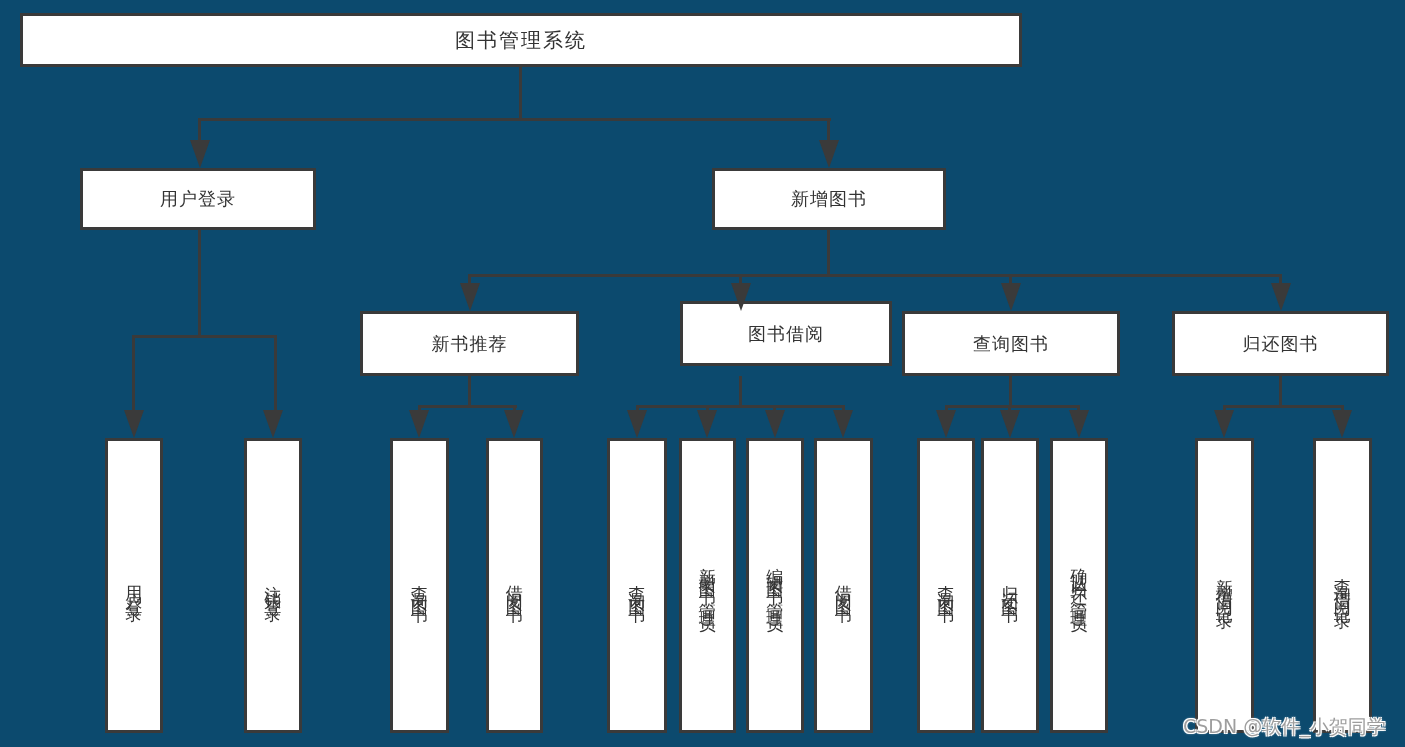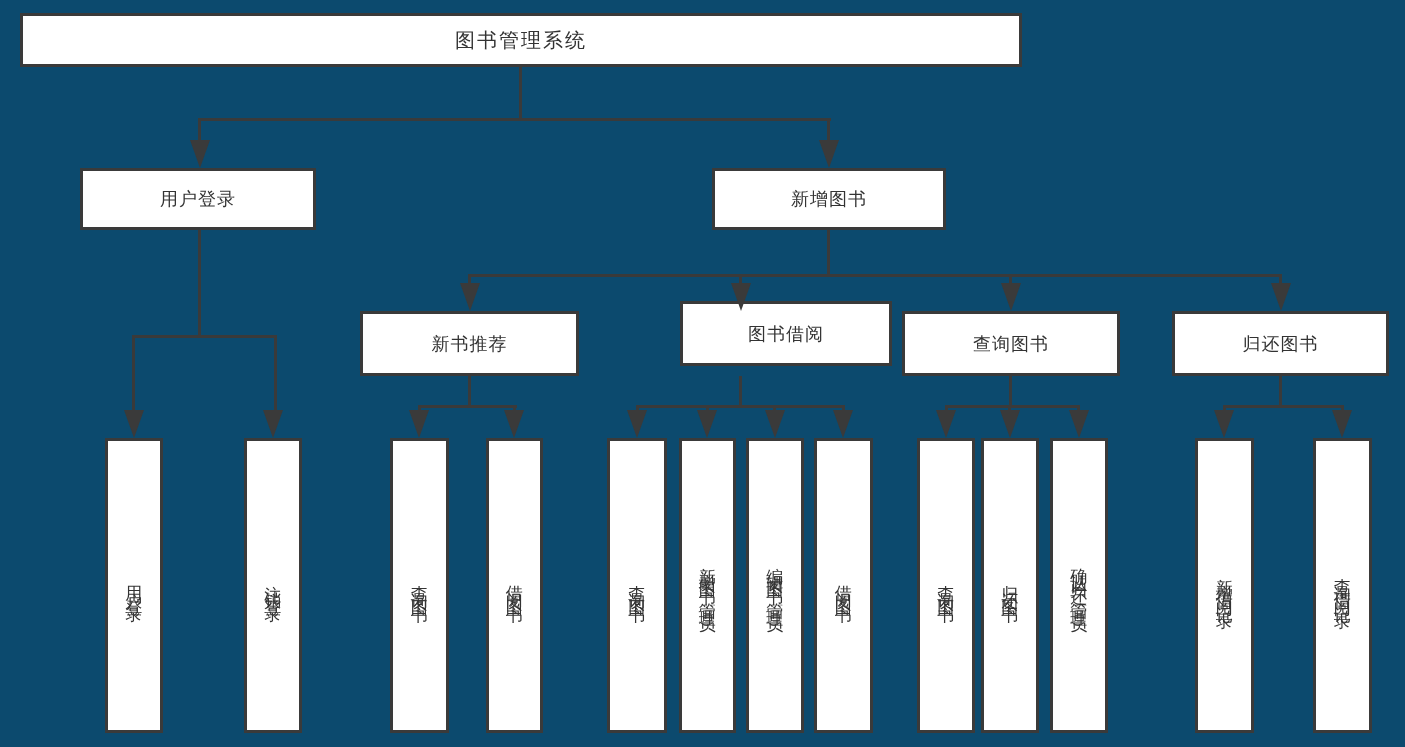--- a/index.html
+++ b/index.html
@@ -196,14 +196,15 @@
   <div class="line" style="left:1077px; top:405px; width:3px;   height:8px;"></div>
   <div class="arrow" style="left:1069px; top:410px;"></div>
 
   <div class="line" style="left:1279px; top:376px; width:3px;   height:31px;"></div>
   <div class="line" style="left:1223px; top:405px; width:121px; height:3px;"></div>
   <div class="line" style="left:1223px; top:405px; width:3px;   height:8px;"></div>
   <div class="arrow" style="left:1214px; top:410px;"></div>
   <div class="line" style="left:1341px; top:405px; width:3px;   height:8px;"></div>
   <div class="arrow" style="left:1332px; top:410px;"></div>
 
+  <div class="watermark">CSDN @软件_小贺同学</div>
 
 </div>
 
 </body></html>

